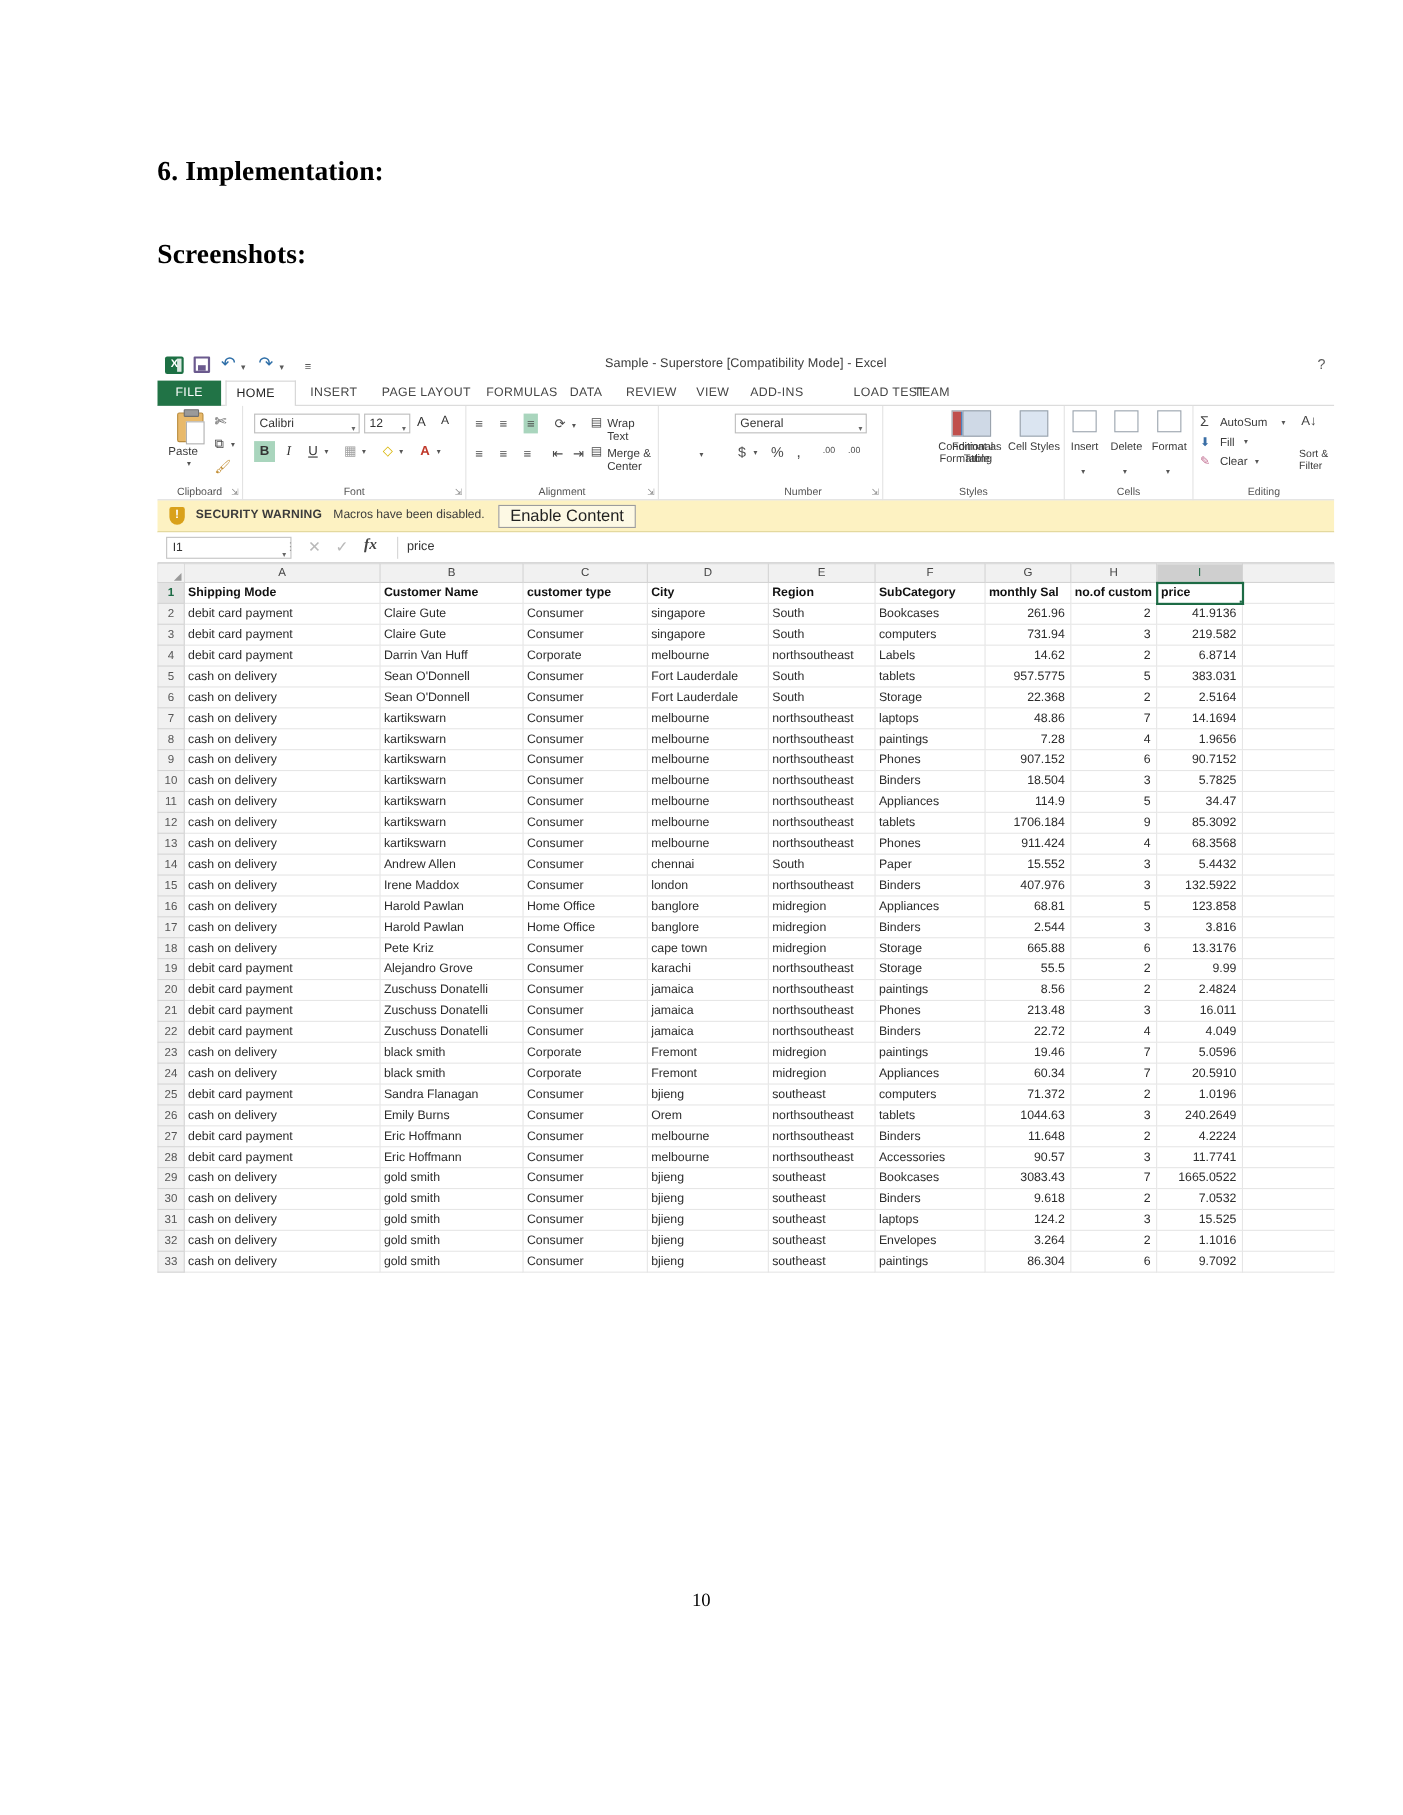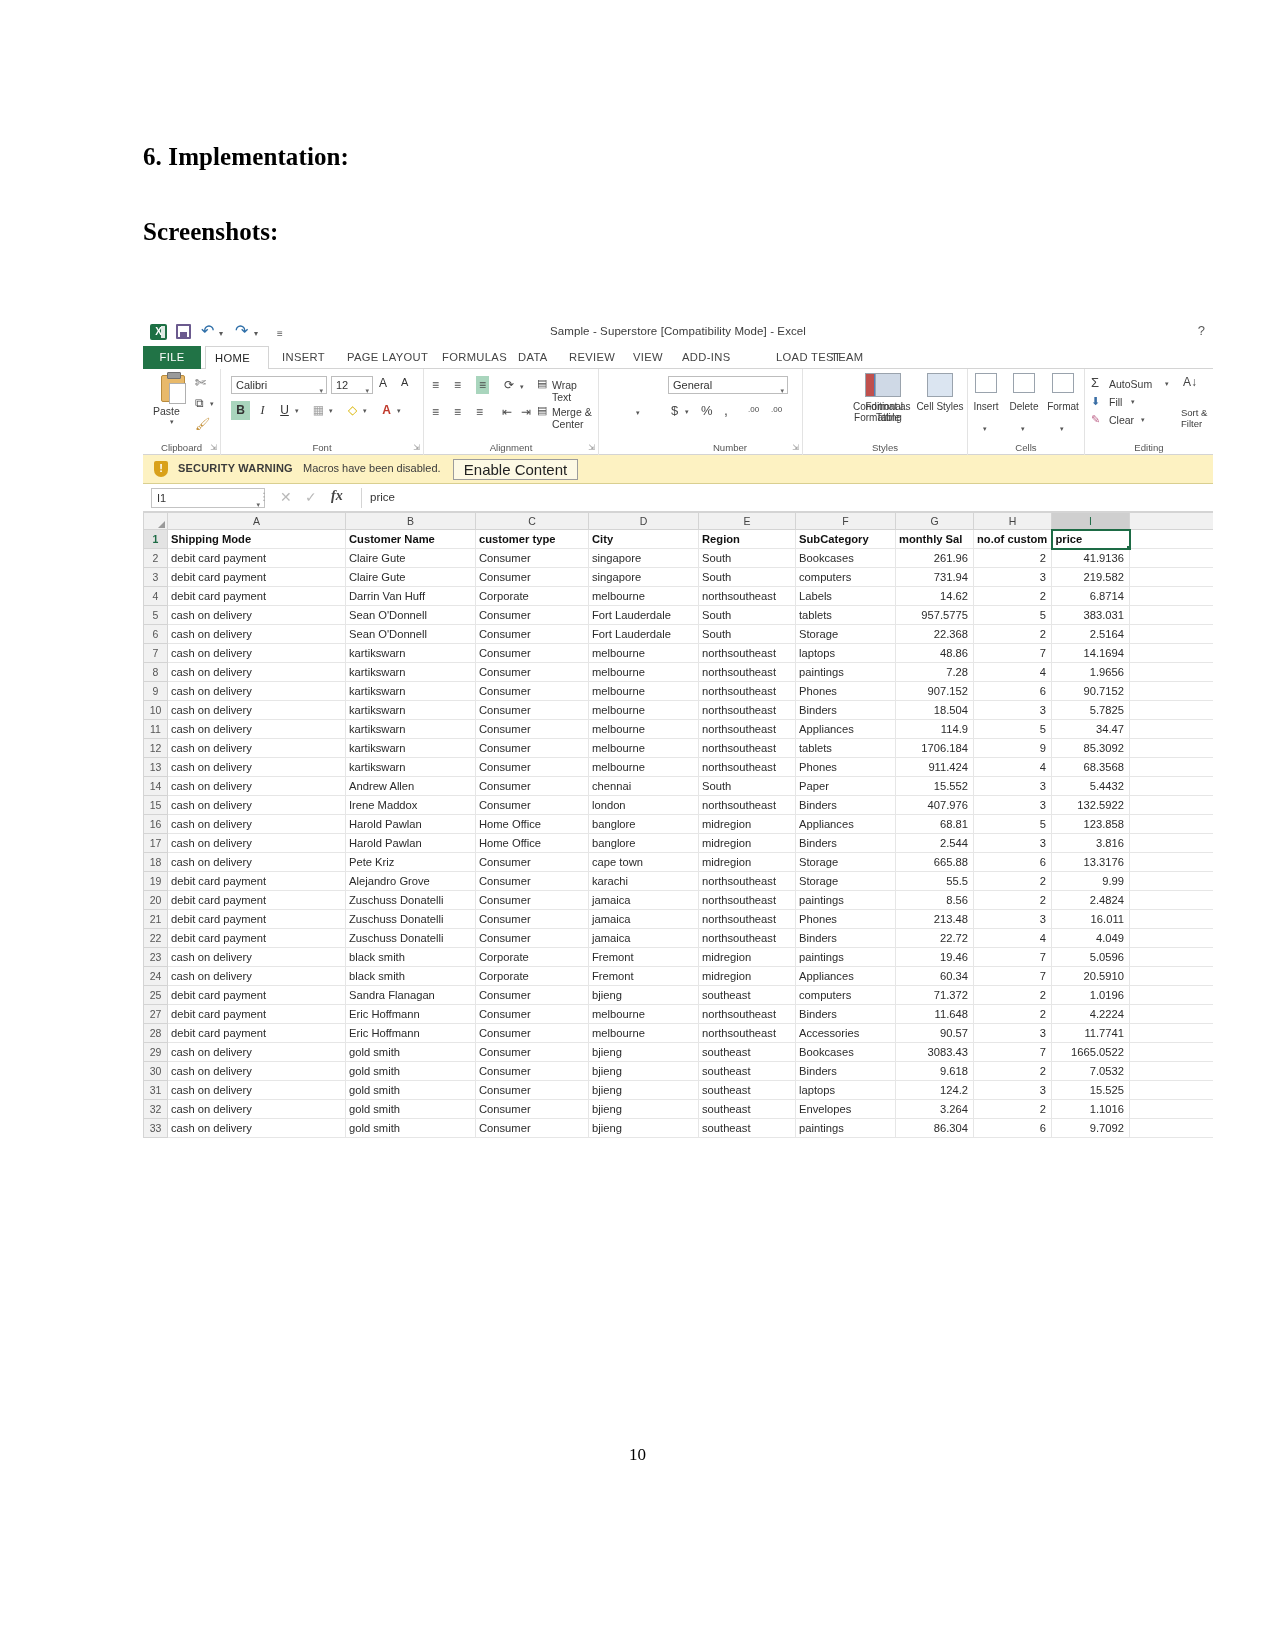--- a/index.html
+++ b/index.html
@@ -817,20 +817,33 @@
             <td class="cell">Consumer</td>
             <td class="cell">bjieng</td>
             <td class="cell">southeast</td>
             <td class="cell">computers</td>
             <td class="cell num">71.372</td>
             <td class="cell num">2</td>
             <td class="cell num">1.0196</td>
             <td class="cell"></td>
           </tr>
           <tr>
+            <td class="rowhdr">26</td>
+            <td class="cell">cash on delivery</td>
+            <td class="cell">Emily Burns</td>
+            <td class="cell">Consumer</td>
+            <td class="cell">Orem</td>
+            <td class="cell">northsoutheast</td>
+            <td class="cell">tablets</td>
+            <td class="cell num">1044.63</td>
+            <td class="cell num">3</td>
+            <td class="cell num">240.2649</td>
+            <td class="cell"></td>
+          </tr>
+          <tr>
             <td class="rowhdr">27</td>
             <td class="cell">debit card payment</td>
             <td class="cell">Eric Hoffmann</td>
             <td class="cell">Consumer</td>
             <td class="cell">melbourne</td>
             <td class="cell">northsoutheast</td>
             <td class="cell">Binders</td>
             <td class="cell num">11.648</td>
             <td class="cell num">2</td>
             <td class="cell num">4.2224</td>

